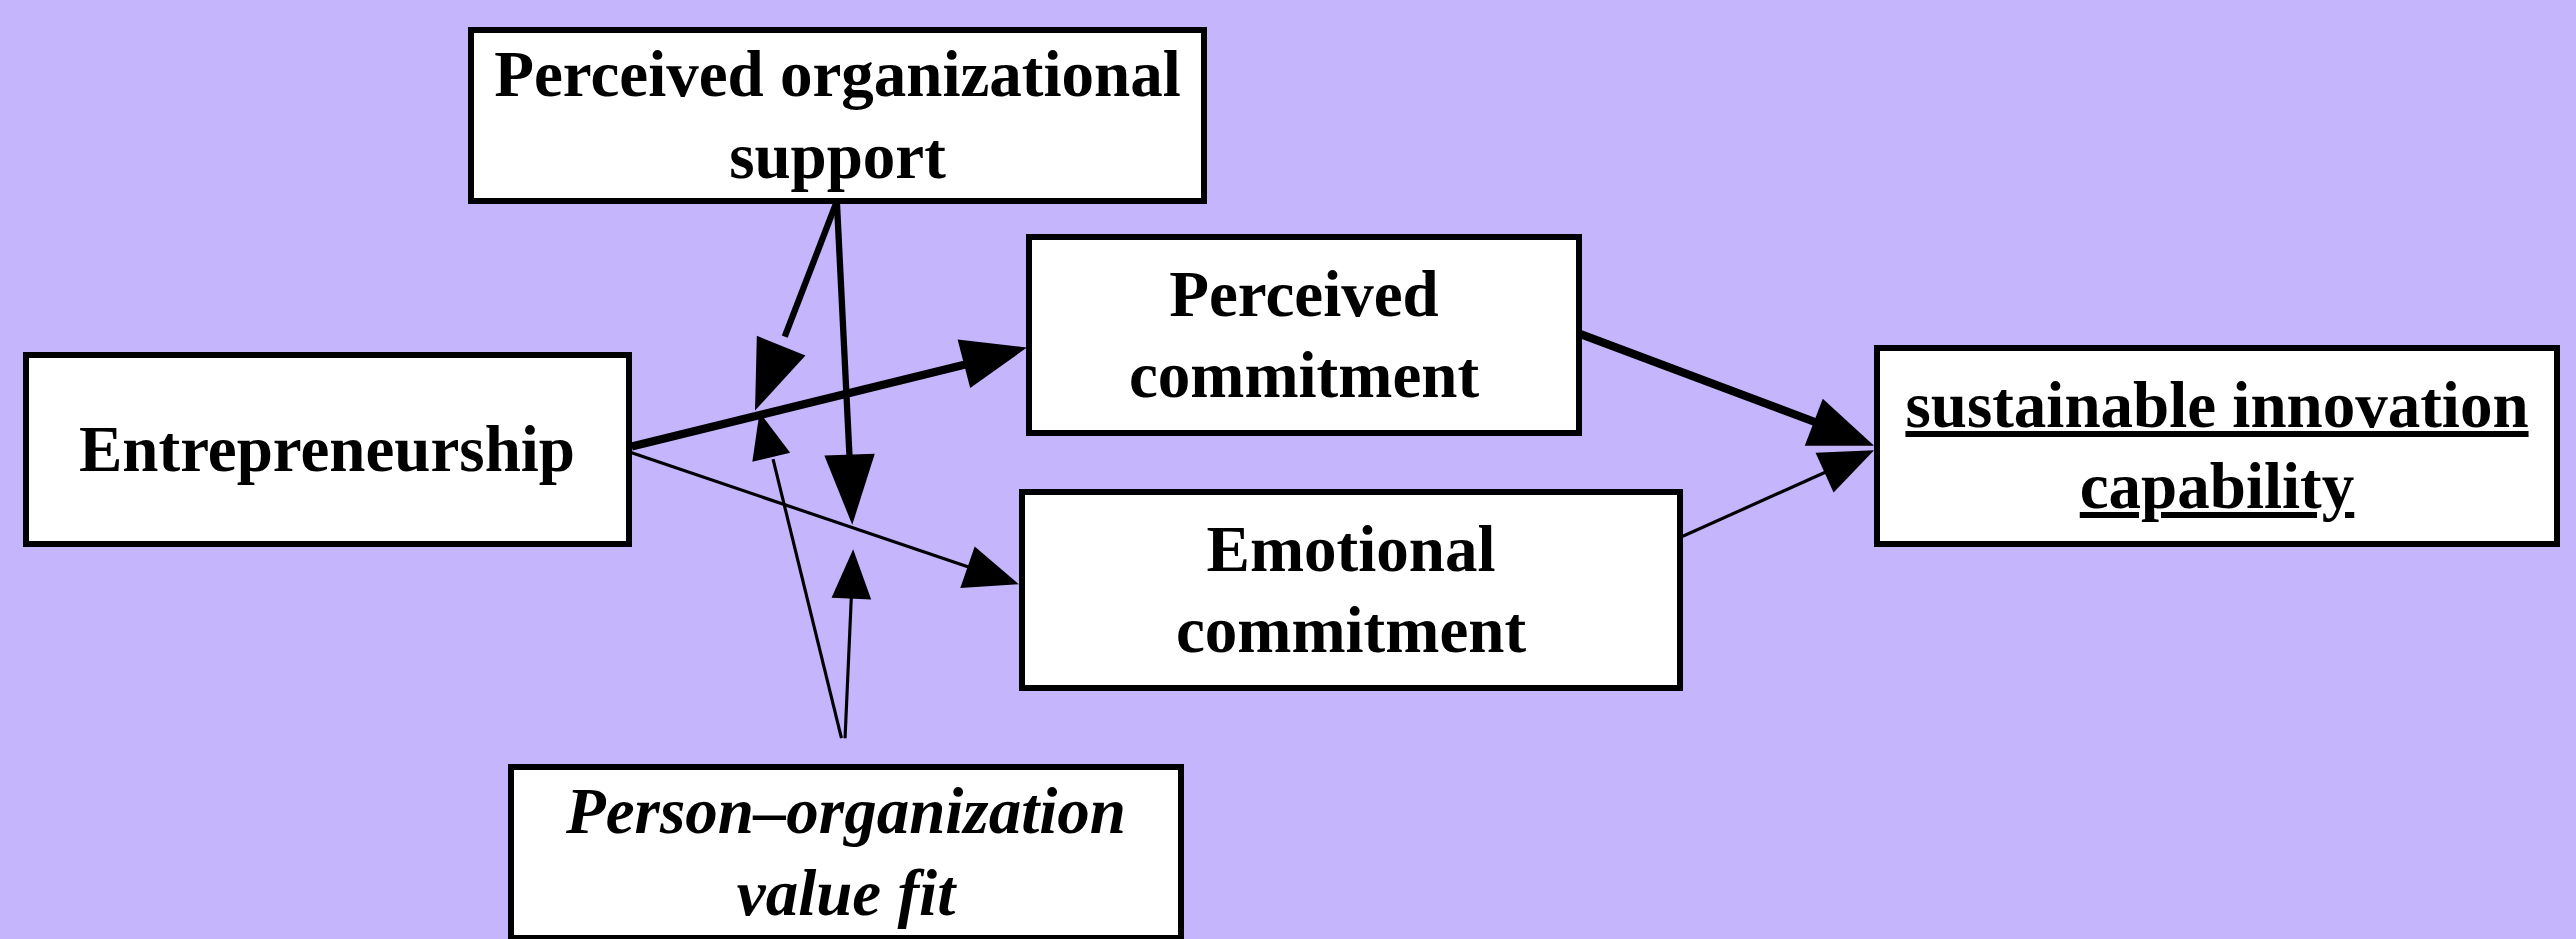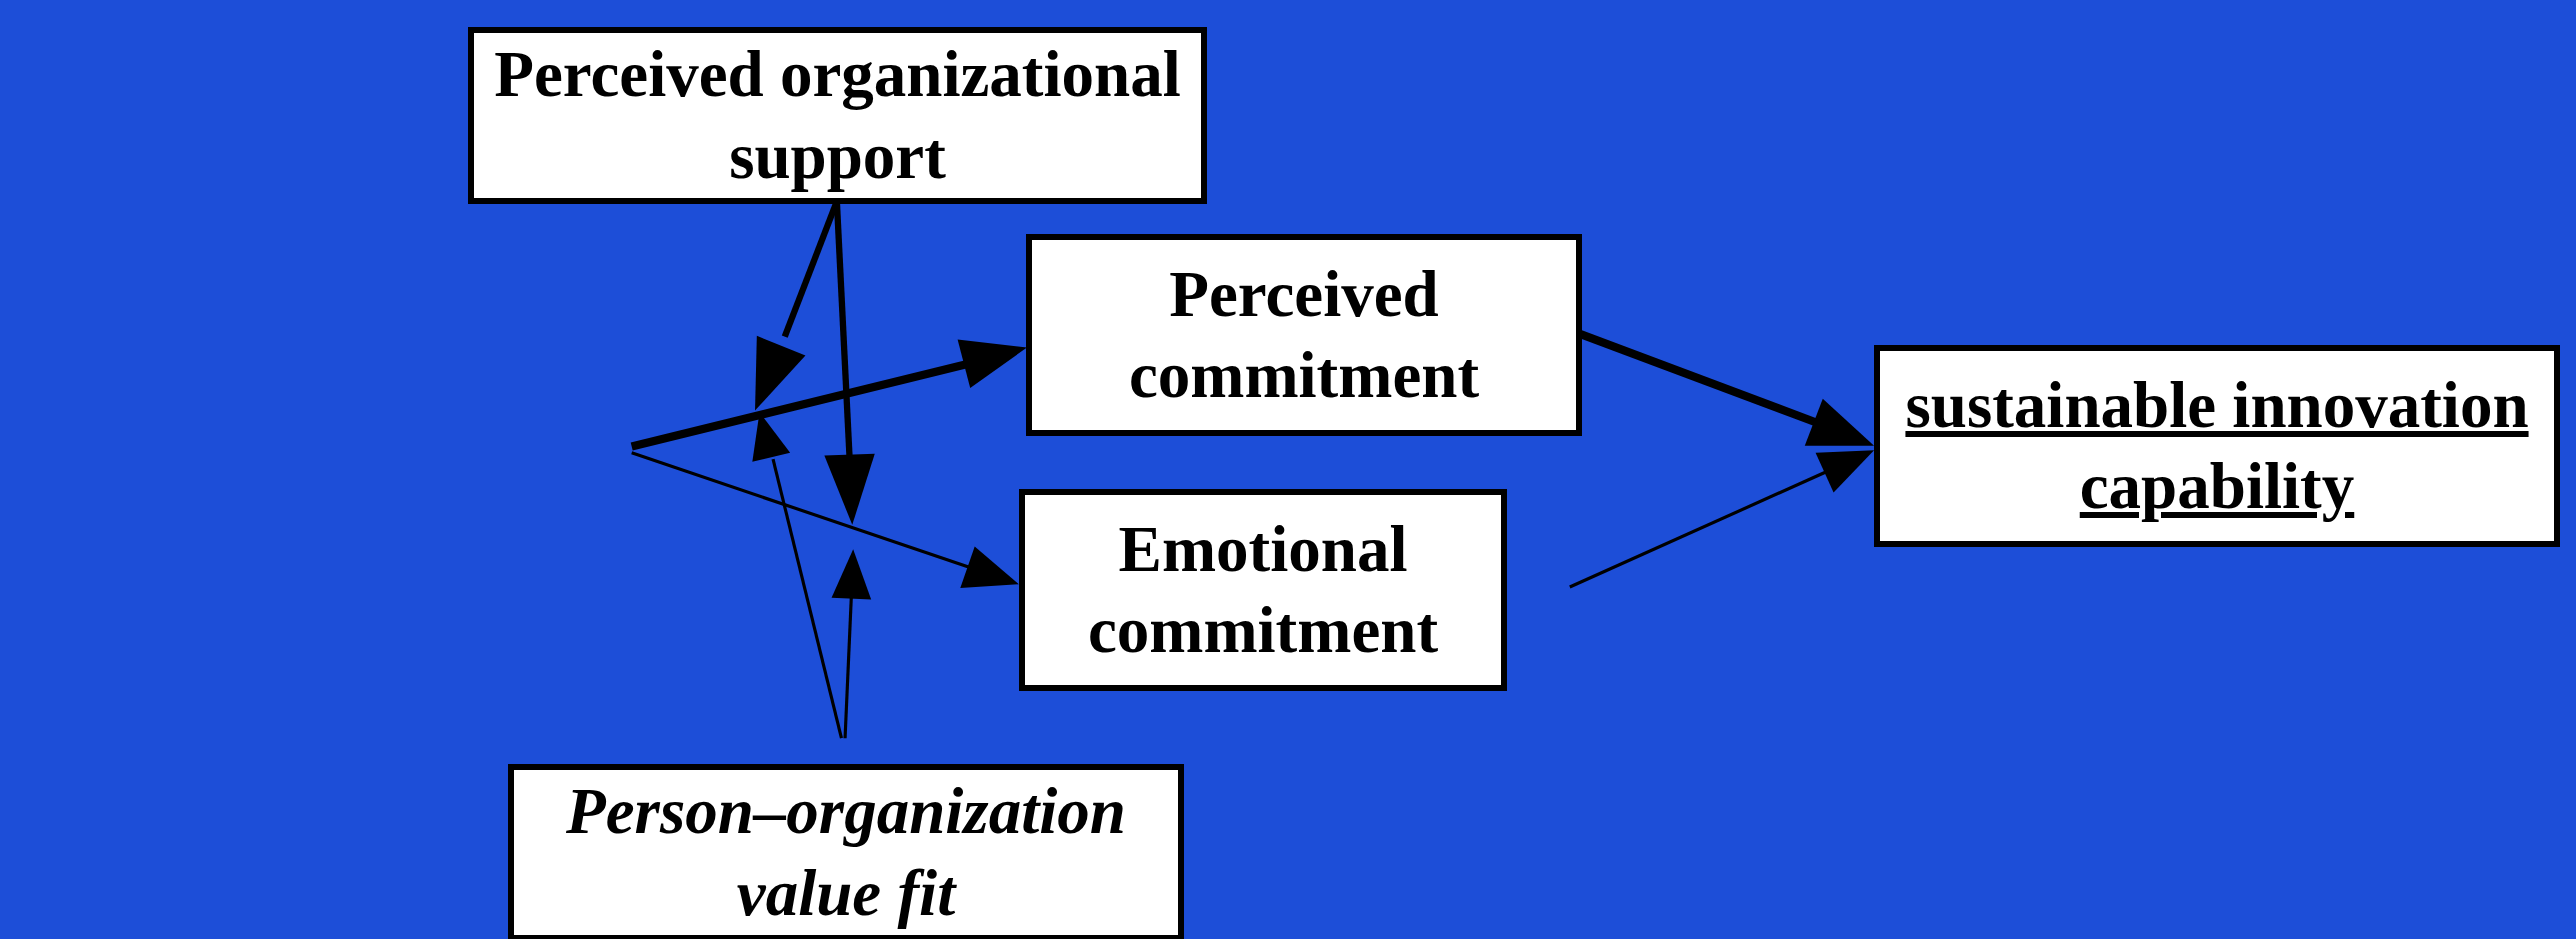--- a/index.html
+++ b/index.html
@@ -4,21 +4,21 @@
 <style>
   html, body {
     margin: 0;
     padding: 0;
     background: #ffffff;
   }
   .stage {
     position: relative;
     width: 2576px;
     height: 939px;
-    background: #1d4ed8;
+    background: #c4b5fd;
     font-family: "Liberation Serif", "DejaVu Serif", serif;
     overflow: hidden;
   }
   svg.edge-layer {
     position: absolute;
     left: 0;
     top: 0;
     width: 2576px;
     height: 939px;
   }
@@ -41,21 +41,21 @@
     text-align: center;
     color: #000000;
     font-weight: bold;
     font-size: 65px;
     line-height: 1.25;
     padding: 0 3.6px;
   }
   .node-pos   { left: 468px;  top: 27px;  width: 739px; height: 177px; }
   .node-ent   { left: 22.5px;   top: 352px; width: 609px; height: 195px; }
   .node-cont  { left: 1026px; top: 234px; width: 556px; height: 202px; }
-  .node-emo   { left: 1019px; top: 489px; width: 488px; height: 202px; }
+  .node-emo   { left: 1019px; top: 489px; width: 664px; height: 202px; }
   .node-pofit { left: 508px;  top: 764px; width: 676px; height: 177px; font-style: italic; }
   .node-sic   { left: 1874px; top: 345px; width: 686px; height: 202px; text-decoration: underline; }
 </style>
 </head>
 <body>
 
 <div class="stage">
 
   <svg class="edge-layer" viewBox="0 0 2860 1043">
 
@@ -98,20 +98,23 @@
       <line x1="938" y1="820" x2="945" y2="662" stroke-width="3.5"></line>
       <polygon points="947,610 967,666 923,664"></polygon>
     </g>
 
   </svg>
 
   <div class="node node-pos">
     <span>Perceived organizational support</span>
   </div>
 
+  <div class="node node-ent">
+    <span>Entrepreneurship</span>
+  </div>
 
   <div class="node node-cont">
     <span>Perceived commitment</span>
   </div>
 
   <div class="node node-emo">
     <span>Emotional commitment</span>
   </div>
 
   <div class="node node-pofit">

